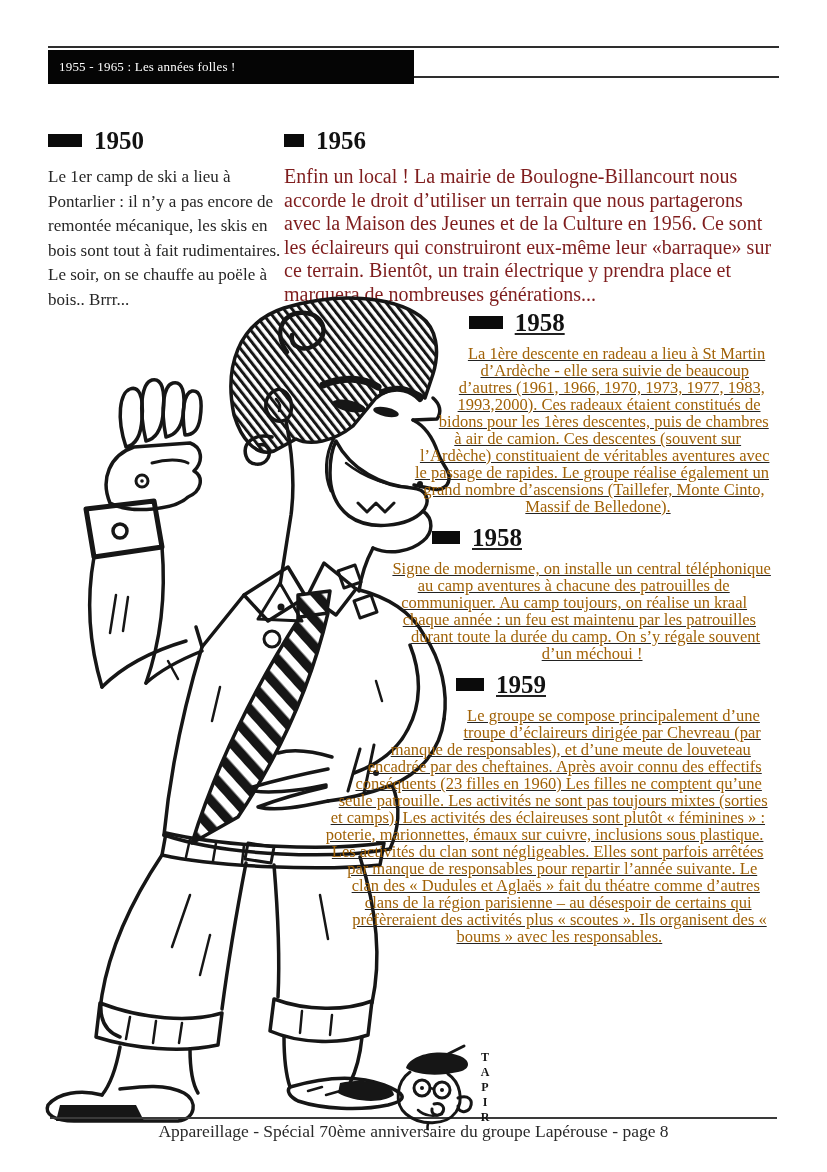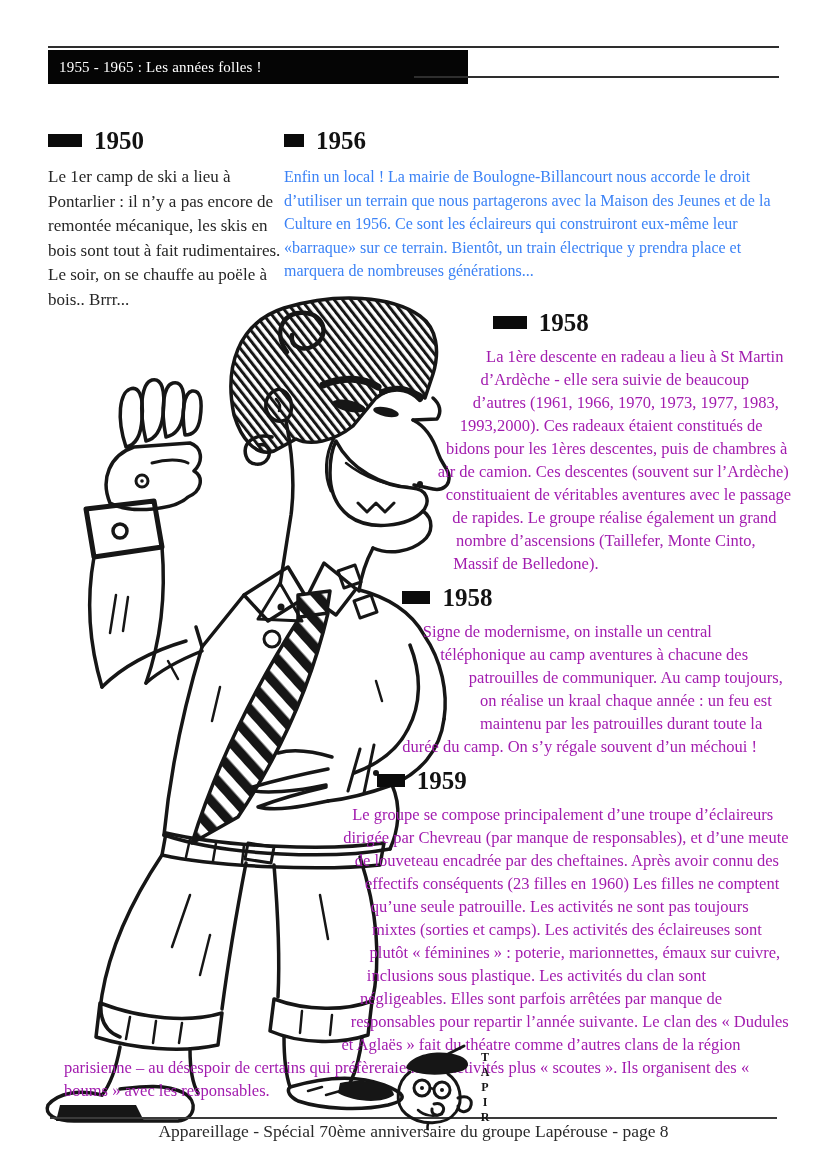--- a/index.html
+++ b/index.html
@@ -6,58 +6,58 @@
   body{
     width:827px;height:1172px;position:relative;background:#ffffff;
     font-family:"Liberation Serif","DejaVu Serif",serif;color:#222;
     overflow:hidden;
   }
   .abs{position:absolute;}
 
   
   .rule{background:#2e2e2e;height:2px;}
   .banner{
-    left:48px;top:50px;width:420px;height:34px;background:#050505;
-    color:#fff;font-size:15px;line-height:34px;padding-left:11px;
+    left:48px;top:50px;width:366px;height:34px;background:#050505;
+    color:#fff;font-size:13px;line-height:34px;padding-left:11px;
     letter-spacing:.2px;box-sizing:border-box;
   }
 
   
   h2.year-head{
     font-size:25px;font-weight:bold;color:#121212;margin:0 0 9px 0;
     line-height:30px;white-space:nowrap;
   }
   .dash{
     display:inline-block;width:34px;height:13px;background:#0b0b0b;
     margin-right:12px;vertical-align:2px;
   }
   .dash.sm{width:20px;}
   .dash.md{width:28px;}
 
   p{margin:0;}
   .sec-1954{left:48px;top:126px;width:238px;}
   .sec-1954 p{font-size:17px;line-height:24.5px;color:#262626;}
   .sec-1956{left:284px;top:126px;width:498px;}
-  .sec-1956 p{font-size:16px;line-height:23.5px;color:#3b82f6;}
-
-  
-  .flow{left:64px;top:300px;width:731px;}
+  .sec-1956 p{font-size:20px;line-height:23.5px;color:#7f1d1d;}
+
+  
+  .flow{left:40px;top:300px;width:731px;text-decoration:underline;}
   .figure-spacer{
     float:left;width:430px;height:752px;
     shape-margin:8px;
     shape-outside:polygon(0px 0px,422px 0px,412px 56px,398px 98px,378px 124px,
       366px 158px,360px 186px,376px 212px,384px 246px,330px 256px,326px 308px,
       342px 334px,360px 358px,380px 384px,408px 400px,408px 418px,330px 428px,
       300px 470px,278px 504px,268px 530px,272px 554px,286px 580px,296px 604px,
       300px 626px,296px 650px,294px 674px,282px 696px,276px 720px,260px 746px,
       0px 752px);
   }
   .flow h2.year-head{margin:8px 0 7px 0;}
   .flow p{
-    font-size:16.5px;line-height:23px;color:#a21caf;
+    font-size:16.5px;line-height:17px;text-align:center;color:#a16207;
     margin-bottom:5px;
   }
 
   
   .footer-text{
     left:48px;top:1121px;width:731px;text-align:center;
     font-size:17.5px;color:#2a2a2a;
   }
 
   svg .ink{stroke:#161616;fill:none;stroke-linecap:round;stroke-linejoin:round;}

